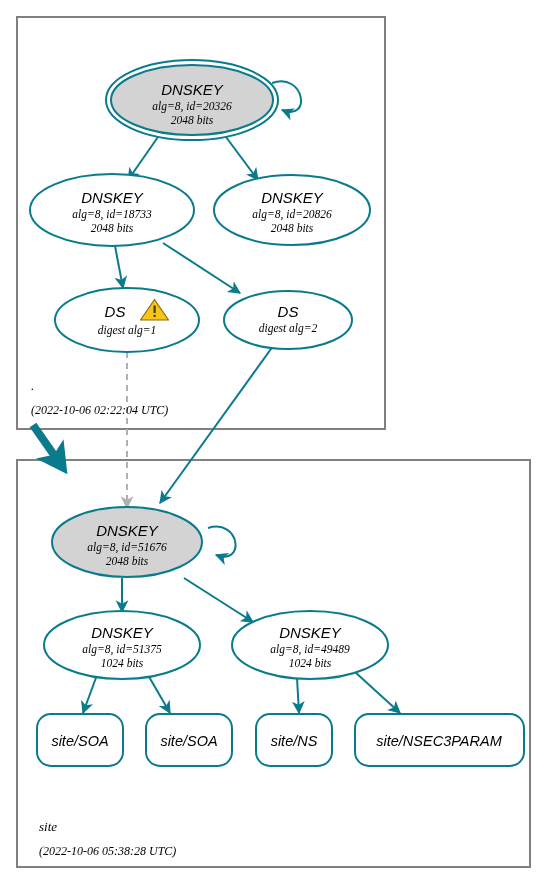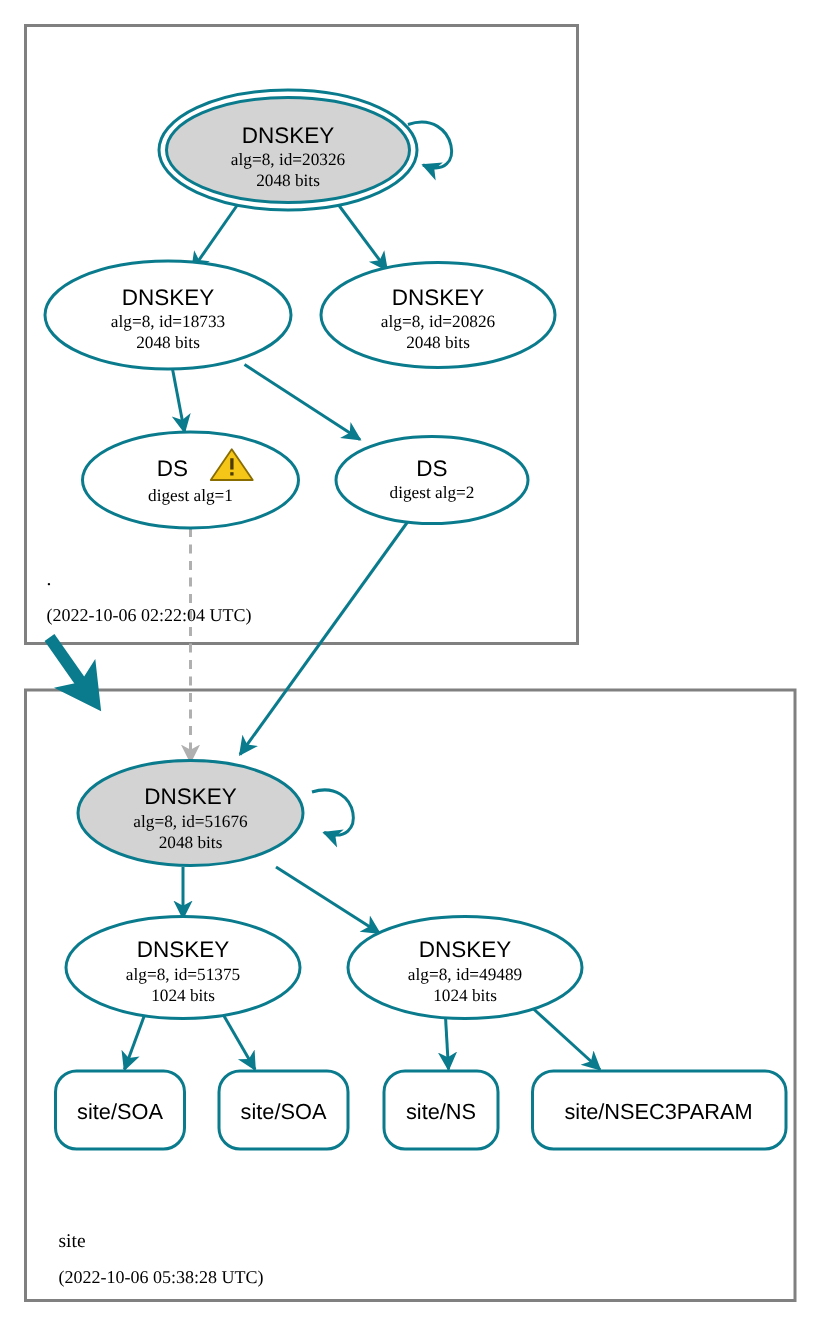--- a/index.html
+++ b/index.html
@@ -10,20 +10,21 @@
   body {
     width: 547px;
     height: 885px;
     font-family: "Liberation Sans", sans-serif;
     overflow: hidden;
   }
   #diagram-root {
     position: relative;
     width: 547px;
     height: 885px;
+    font-style: italic;
   }
   svg.dnssec-graph {
     display: block;
     width: 547px;
     height: 885px;
   }
   .zone-box {
     fill: none;
     stroke: #808080;
     stroke-width: 2;

